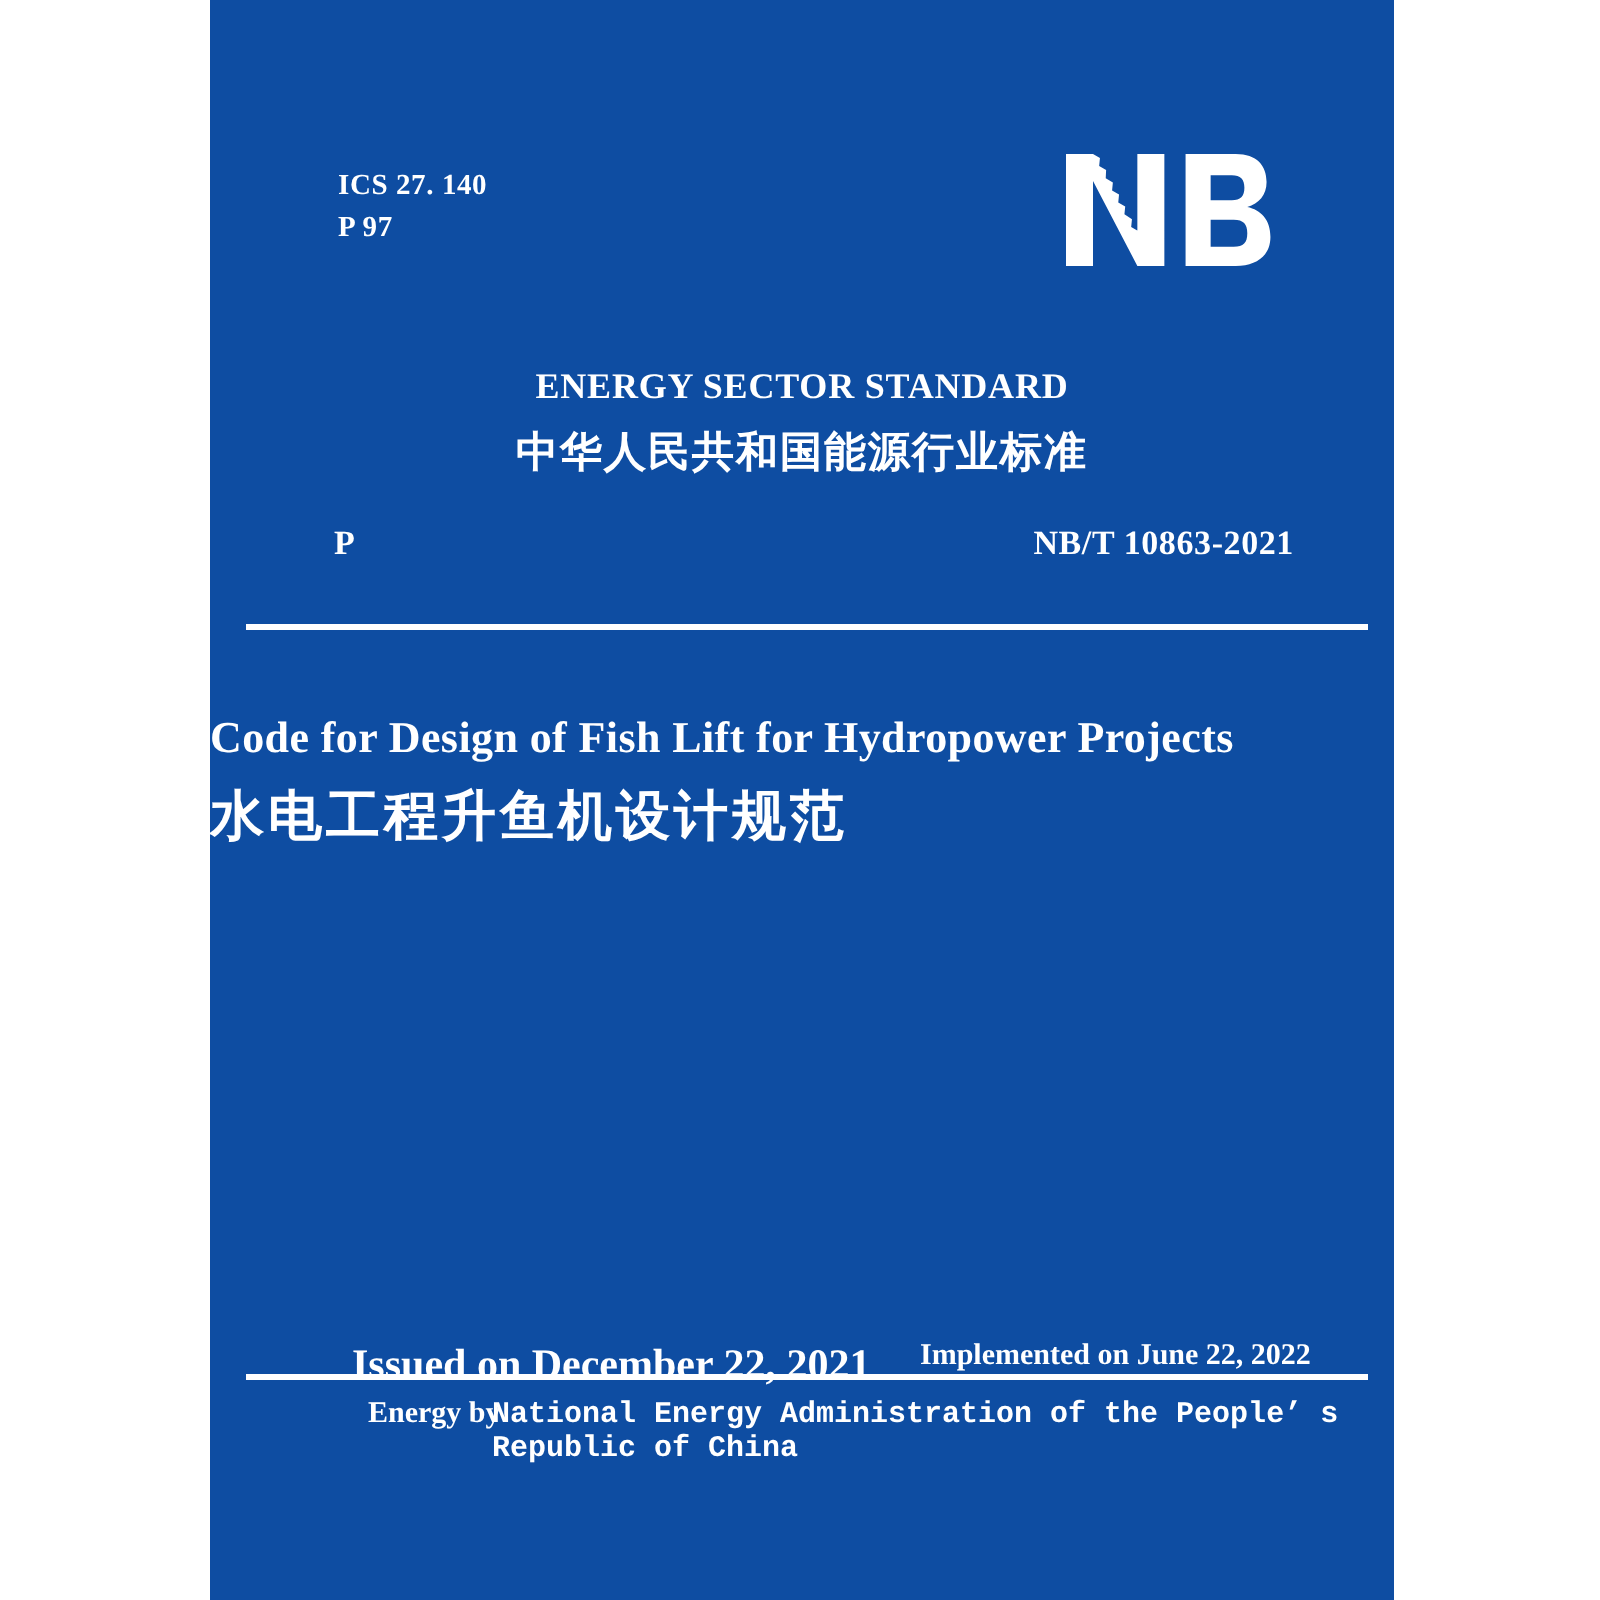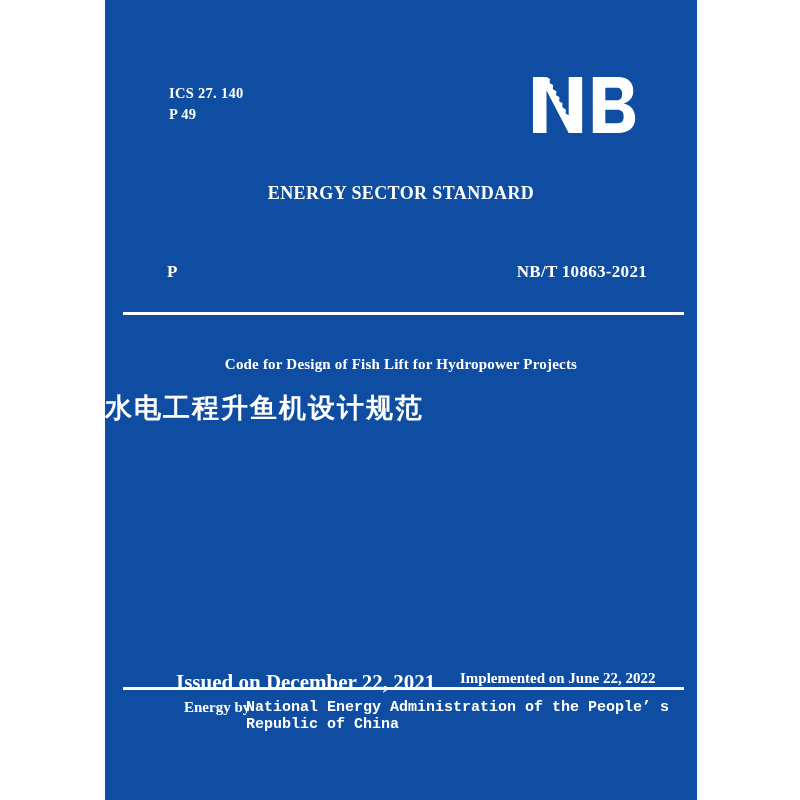--- a/index.html
+++ b/index.html
@@ -16,54 +16,55 @@
   .sr-only{position:absolute;width:1px;height:1px;overflow:hidden;clip:rect(0 0 0 0);white-space:nowrap;}
   .heading{position:absolute;left:0;right:0;top:181px;text-align:center;}
   .heading .en{font-size:18px;line-height:25px;letter-spacing:.4px;}
   .heading .zh{font-size:21px;margin-top:6px;letter-spacing:1px;font-family:"Liberation Serif",serif;}
   .code-row{position:absolute;left:62px;right:50px;top:262px;display:flex;justify-content:space-between;align-items:baseline;}
   .code-cat{font-size:17px;}
   .code-num{font-size:17px;letter-spacing:.3px;}
   .rule{position:absolute;left:18px;right:13px;height:2.5px;background:#ffffff;}
   .rule-1{top:312px;}
   .rule-2{top:687px;}
-  .title-en{position:absolute;left:0;right:0;top:356px;text-align:center;font-size:15px;letter-spacing:.2px;font-family:Liberation Serif, serif;}
+  .title-en{position:absolute;left:0;right:0;top:356px;font-size:22px;letter-spacing:.2px;font-family:Liberation Serif, serif;}
   .title-zh{position:absolute;left:0;right:0;top:390px;text-align:left;font-size:27px;letter-spacing:2px;}
   .date-issued{position:absolute;left:71px;top:670px;font-size:21px;}
   .date-impl{position:absolute;left:355px;top:670px;font-size:15px;}
   .issued-by-label{position:absolute;left:79px;top:699px;font-size:15px;}
   .issued-by-value{position:absolute;left:141px;top:699px;font-size:15px;font-family:Liberation Mono, monospace;}
 </style>
 </head>
 <body>
 
 <div class="canvas" style="background: rgb(255, 255, 255);">
   <div class="cover" style="background: rgb(14, 77, 162); color: rgb(255, 255, 255);">
 
     <div class="ics">ICS 27. 140</div>
-    <div class="docclass">P 49</div>
+    <div class="docclass">P 97</div>
 
     <div class="logo">
       <span class="sr-only">NB</span>
       <svg viewBox="0 0 112 60" aria-hidden="true">
         <path fill="#ffffff" d="M0,59 L0,1 L14,1
           L17.6,3.1 L17.2,7.2 L20.8,9.2 L20.6,13.6 L24.3,15.8 L23.9,19.9
           L27.5,22 L27.1,26.1 L30.7,28.2 L30.3,32.2 L34.2,34.8 L33.8,38.8
           L37.4,40.9 L37,45
           L37,1 L51,1 L51,59 L37,59 L14,15 L14,59 Z"></path>
         <path fill="#ffffff" fill-rule="evenodd" d="M62,1 L88,1
           C99,1 104,7 104,15.5 C104,22.5 100,26.5 94,28.5
           C101,30 106,35 106,44 C106,53.5 99,59 88,59 L62,59 Z
           M75,12 L86,12 C90.5,12 92.5,14 92.5,18.5 C92.5,23 90.5,25 86,25 L75,25 Z
           M75,35 L87,35 C92,35 94,37.3 94,42 C94,47 92,49 87,49 L75,49 Z"></path>
       </svg>
     </div>
 
     <div class="heading">
       <div class="en">ENERGY SECTOR STANDARD</div>
+      <div class="zh">中华人民共和国能源行业标准</div>
     </div>
 
     <div class="code-row">
       <span class="code-cat">P</span>
       <span class="code-num">NB/T 10863-2021</span>
     </div>
 
     <div class="rule rule-1"></div>
 
     <div class="title-en">Code for Design of Fish Lift for Hydropower Projects</div>

